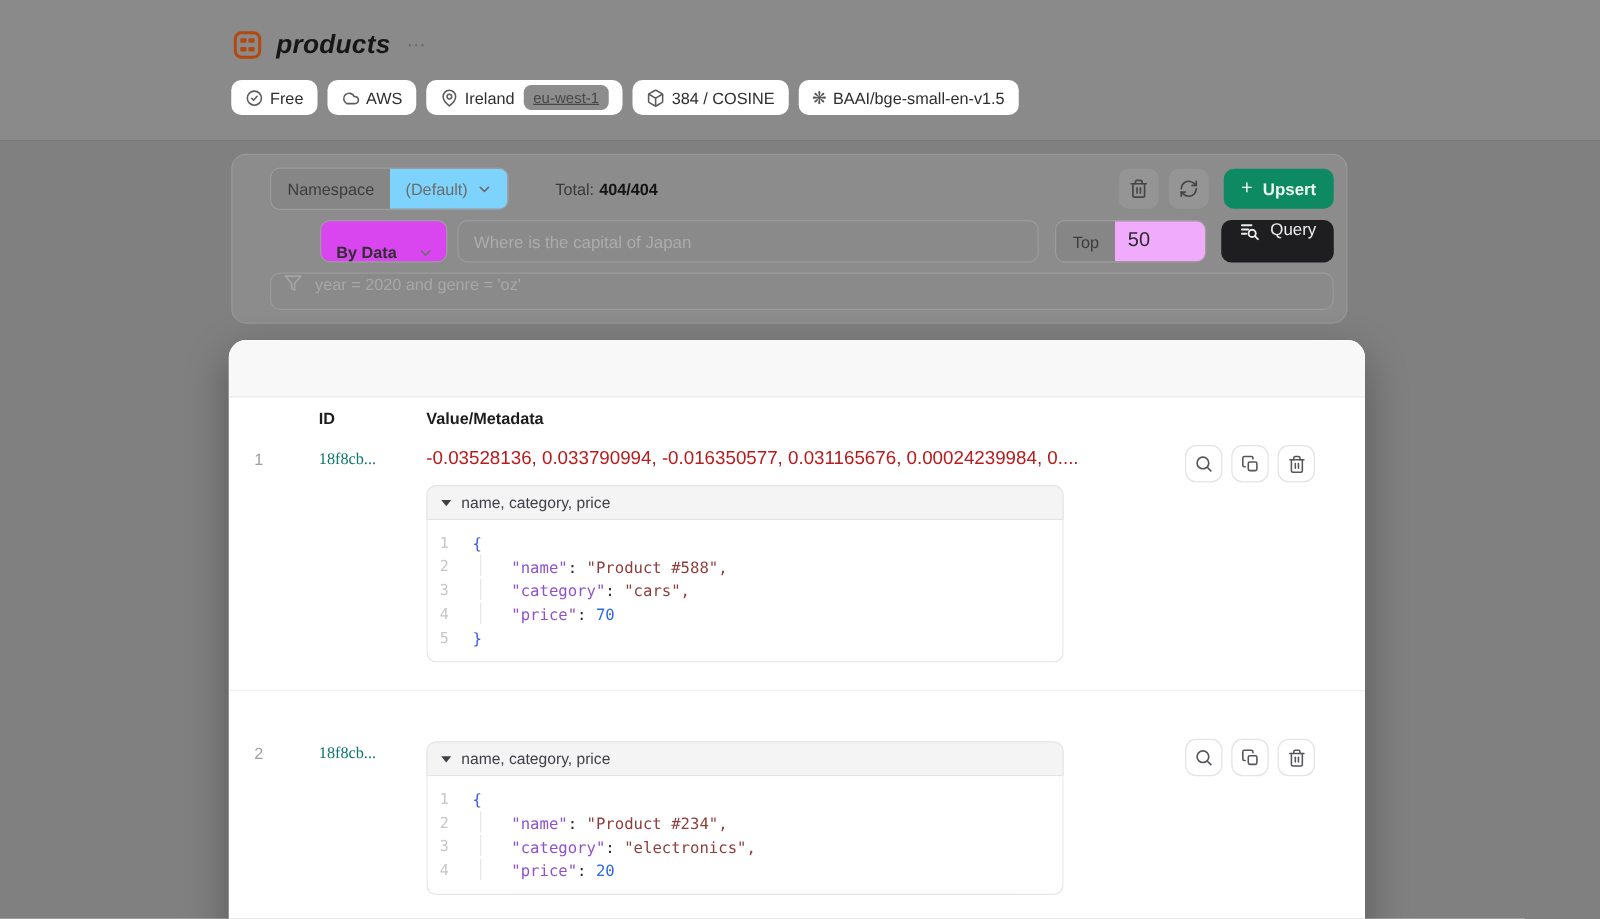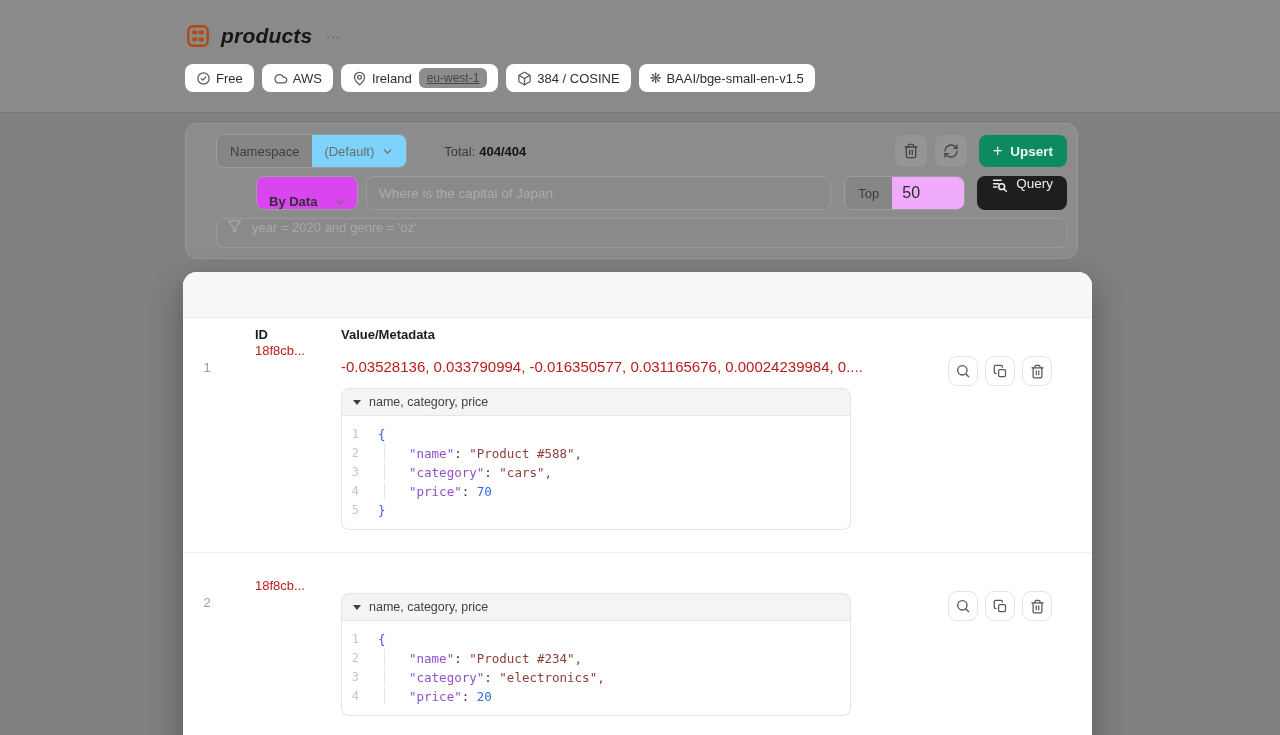--- a/index.html
+++ b/index.html
@@ -90,21 +90,21 @@
     box-shadow:0 12px 34px rgba(0,0,0,.32);
   }
   .thead { position:relative; height:46px; background:#f8f8f8; border-bottom:1px solid #ececec; }
   .thead span { position:absolute; top:16px; font-size:13px; font-weight:600; color:#1d1d20;margin-top:39px; }
   .col-id { left:72px; }
   .col-val { left:158px; }
 
   .trow { position:relative; padding:40px 40px 22px 158px; border-bottom:1px solid #f1f1f2; }
   .trow.last { border-bottom:none; }
   .row-num { position:absolute; left:12px; top:42px; width:24px; text-align:center; font-size:13px; color:#9d9da3; }
-  .row-id  { position:absolute; left:72px; top:25px; font-size:13px; color:#b91c1c; }
+  .row-id  { position:absolute; left:72px; top:41px; font-size:13px; color:#0f766e;font-family:Liberation Serif, serif; }
   .vector { width:524px; font-size:15px; line-height:18px; color:#b91c1c; white-space:nowrap; overflow:hidden; margin-bottom:12px; }
 
   .meta { width:510px; }
   .meta-head {
     height:28px; background:#f4f4f5; border:1px solid #e4e4e7; border-radius:8px 8px 0 0;
     display:flex; align-items:center; gap:8px; padding:0 11px; font-size:12.5px; color:#3f3f46; cursor:pointer;
   }
   .caret { width:0; height:0; border-left:4.5px solid transparent; border-right:4.5px solid transparent; border-top:5.5px solid #3f3f46; }
   .code {
     border:1px solid #e4e4e7; border-top:none; border-radius:0 0 8px 8px; background:#fff;

